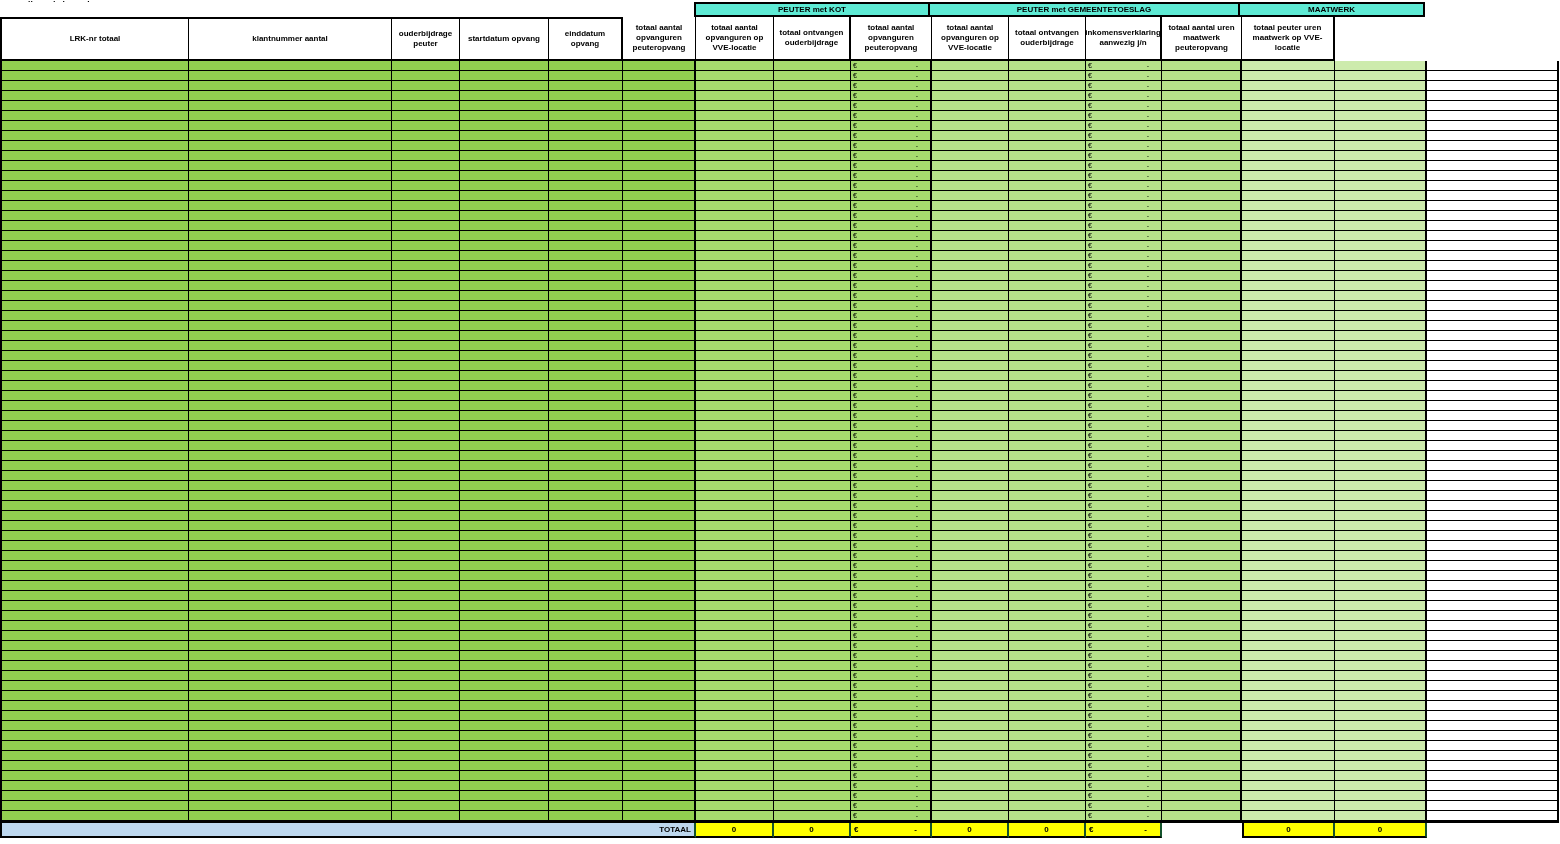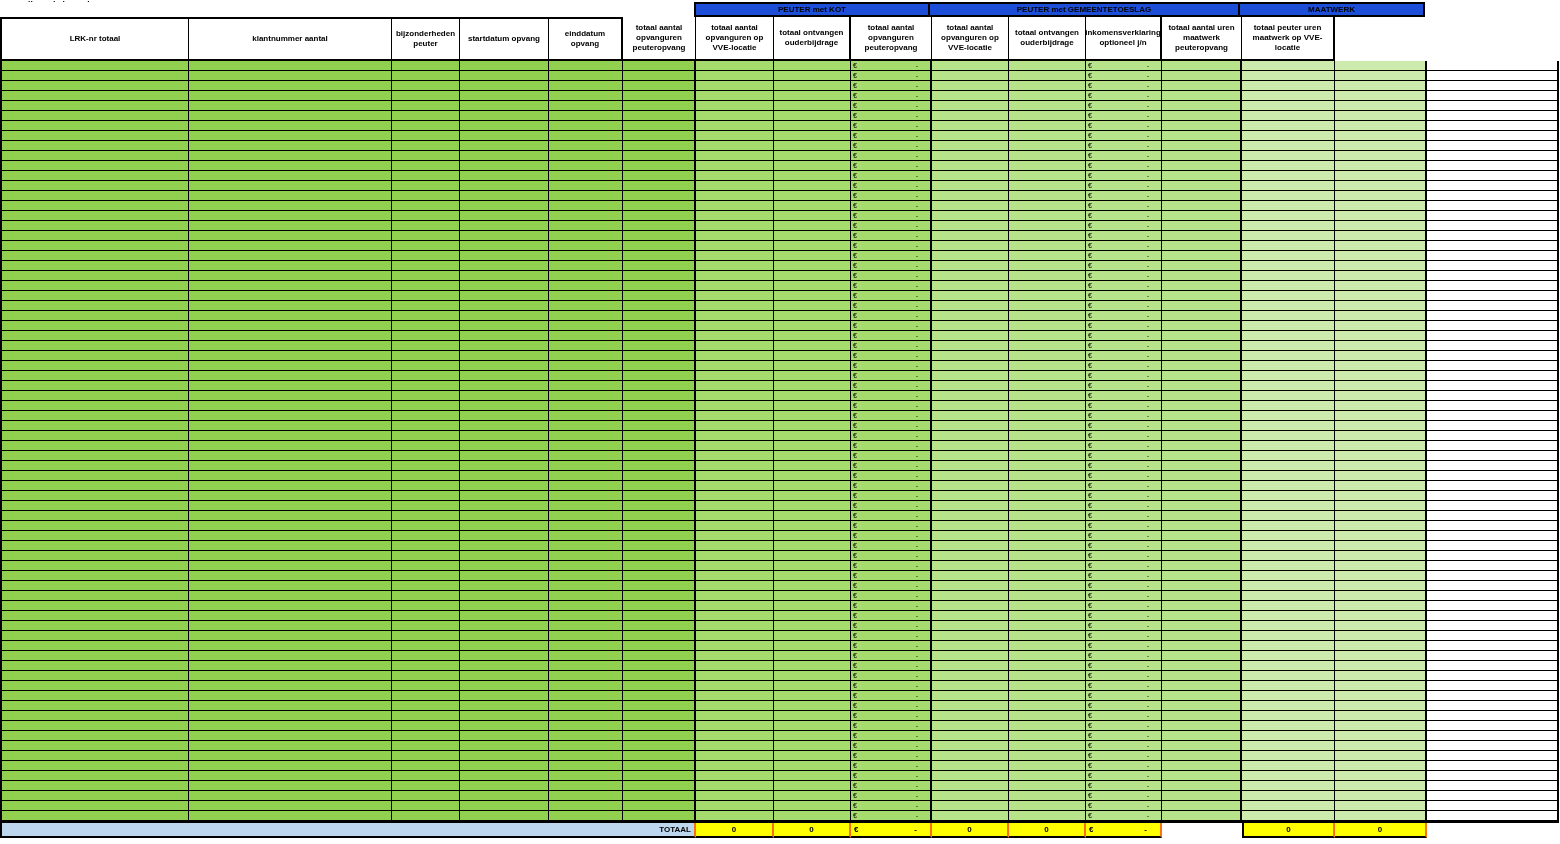--- a/index.html
+++ b/index.html
@@ -3,21 +3,21 @@
 <meta charset="utf-8">
 <style>
   html,body{margin:0;padding:0;background:#fff;font-family:"Liberation Sans",sans-serif;color:#000;}
   .sheet{position:relative;width:1559px;height:844px;background:#fff;overflow:hidden;}
   .title{position:absolute;left:4px;top:0;font-size:8.5px;font-weight:bold;white-space:nowrap;}
   .table{position:absolute;left:0;top:2px;width:1559px;}
 
   
   .grouprow{display:grid;grid-template-columns:694px 236px 310px 185px 132px;height:15px;}
   .gspacer{background:#fff;}
-  .gbox{box-sizing:border-box;border:2px solid #000;background:#1d4ed8;display:flex;align-items:center;justify-content:center;font-weight:bold;font-size:8px;}
+  .gbox{box-sizing:border-box;border:2px solid #000;background:#5eead4;display:flex;align-items:center;justify-content:center;font-weight:bold;font-size:8px;}
   .gbox+.gbox{border-left:none;}
 
   
   .framed{border-left:2px solid #000;width:1557px;}
 
   .grid16{display:grid;grid-template-columns:187px 203px 68px 89px 74px 73px 78px 77px 81px 77px 77px 76px 80px 93px 92px 132px;}
 
   
   .hrow{height:44px;}
   .hcell{box-sizing:border-box;background:#fff;border-right:1px solid #000;border-bottom:2px solid #000;display:flex;align-items:center;justify-content:center;text-align:center;font-weight:bold;font-size:8px;line-height:1.25;padding:1px 1px;}
@@ -31,21 +31,21 @@
   .g1{background:var(--base-green,#92D050);}
   .g2{background:var(--kot-green,#A6DB6E);}
   .g3{background:var(--gemeente-green,#B7E38A);}
   .g4{background:var(--maatwerk-green,#CDEBAC);}
   .cwhite{background:#fff;}
   .euro{display:flex;align-items:center;justify-content:space-between;font-size:7px;padding:0 2px;overflow:hidden;}
   .euro .dash{padding-right:10px;}
 
   
   .totrow{display:grid;grid-template-columns:694px 78px 77px 81px 77px 77px 76px 80px 93px 92px 132px;height:15px;}
-  .tcell{box-sizing:border-box;border-right:2px solid #f97316;border-bottom:2px solid #000;display:flex;align-items:center;font-size:8px;font-weight:bold;}
+  .tcell{box-sizing:border-box;border-right:2px solid #14532d;border-bottom:2px solid #000;display:flex;align-items:center;font-size:8px;font-weight:bold;}
   .tblue{background:var(--total-blue,#BDD7EE);justify-content:flex-end;padding-right:3px;}
   .tyellow{background:var(--total-yellow,#FFFF00);justify-content:center;}
   .teuro{justify-content:space-between;padding:0 3px;}
   .teuro .dash{padding-right:10px;}
   .lb2{border-left:2px solid #000;}
   .tspacer{background:#fff;}
 </style>
 </head>
 <body>
 
@@ -60,30 +60,30 @@
       <div class="gbox">PEUTER met GEMEENTETOESLAG</div>
       <div class="gbox">MAATWERK</div>
       <div class="gspacer"></div>
     </div>
 
     <div class="framed">
 
       <div class="hrow grid16">
         <div class="hcell top2">LRK-nr totaal</div>
         <div class="hcell top2">klantnummer aantal</div>
-        <div class="hcell top2">bijzonderheden peuter</div>
+        <div class="hcell top2">ouderbijdrage peuter</div>
         <div class="hcell top2">startdatum opvang</div>
         <div class="hcell top2 r2">einddatum opvang</div>
         <div class="hcell">totaal aantal opvanguren peuteropvang</div>
         <div class="hcell">totaal aantal opvanguren op VVE-locatie</div>
         <div class="hcell r2">totaal ontvangen ouderbijdrage</div>
         <div class="hcell">totaal aantal opvanguren peuteropvang</div>
         <div class="hcell">totaal aantal opvanguren op VVE-locatie</div>
         <div class="hcell">totaal ontvangen ouderbijdrage</div>
-        <div class="hcell r2">inkomensverklaring optioneel j/n</div>
+        <div class="hcell r2">inkomensverklaring aanwezig j/n</div>
         <div class="hcell">totaal aantal uren maatwerk peuteropvang</div>
         <div class="hcell r2">totaal peuter uren maatwerk op VVE-locatie</div>
       </div>
 
       <div class="body">
   <div class="brow grid16">
     <div class="cell g1"></div>
     <div class="cell g1"></div>
     <div class="cell g1"></div>
     <div class="cell g1"></div>

